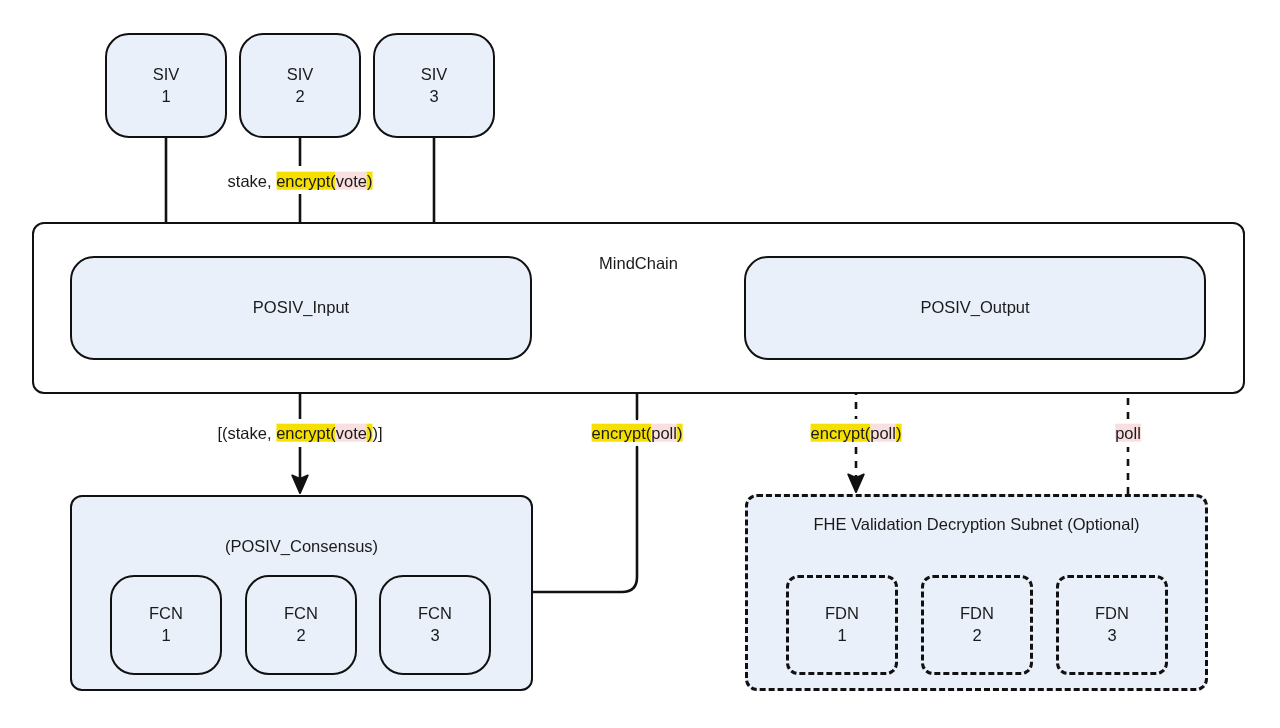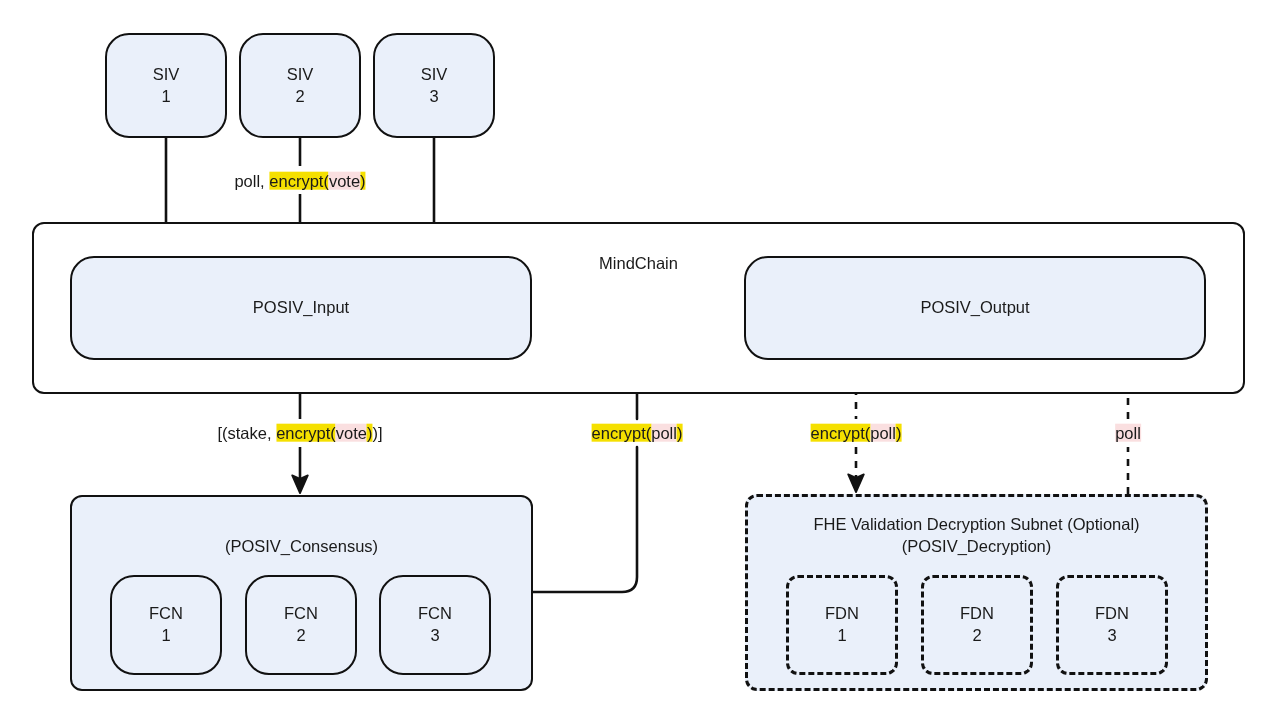--- a/index.html
+++ b/index.html
@@ -197,37 +197,36 @@
     <div class="node-line">FCN</div>
     <div class="node-line">2</div>
   </div>
   <div class="node solid" style="left:379px; top:575px; width:112px; height:100px;">
     <div class="node-line">FCN</div>
     <div class="node-line">3</div>
   </div>
 
   <div class="node group-dashed" style="left:745px; top:494px; width:463px; height:197px;">
     <div class="group-title" style="top:16px;">FHE Validation Decryption Subnet (Optional)</div>
-    <div class="group-title" style="top:38px;">(POSIV_Decryption)</div>
   </div>
 
   <div class="node leaf-dashed" style="left:786px; top:575px; width:112px; height:100px;">
     <div class="node-line">FDN</div>
     <div class="node-line">1</div>
   </div>
   <div class="node leaf-dashed" style="left:921px; top:575px; width:112px; height:100px;">
     <div class="node-line">FDN</div>
     <div class="node-line">2</div>
   </div>
   <div class="node leaf-dashed" style="left:1056px; top:575px; width:112px; height:100px;">
     <div class="node-line">FDN</div>
     <div class="node-line">3</div>
   </div>
 
-  <div class="edge-label" style="left:300px; top:181px;"><span class="plain">poll, </span><span class="hl-y">encrypt(</span><span class="hl-p">vote</span><span class="hl-y">)</span></div>
+  <div class="edge-label" style="left:300px; top:181px;"><span class="plain">stake, </span><span class="hl-y">encrypt(</span><span class="hl-p">vote</span><span class="hl-y">)</span></div>
 
   <div class="edge-label" style="left:300px; top:433px;"><span class="plain">[(stake, </span><span class="hl-y">encrypt(</span><span class="hl-p">vote</span><span class="hl-y">)</span><span class="plain">)]</span></div>
 
   <div class="edge-label" style="left:637px; top:433px;"><span class="hl-y">encrypt(</span><span class="hl-p">poll</span><span class="hl-y">)</span></div>
 
   <div class="edge-label" style="left:856px; top:433px;"><span class="hl-y">encrypt(</span><span class="hl-p">poll</span><span class="hl-y">)</span></div>
 
   <div class="edge-label" style="left:1128px; top:433px;"><span class="hl-p">poll</span></div>
 
 </div>

